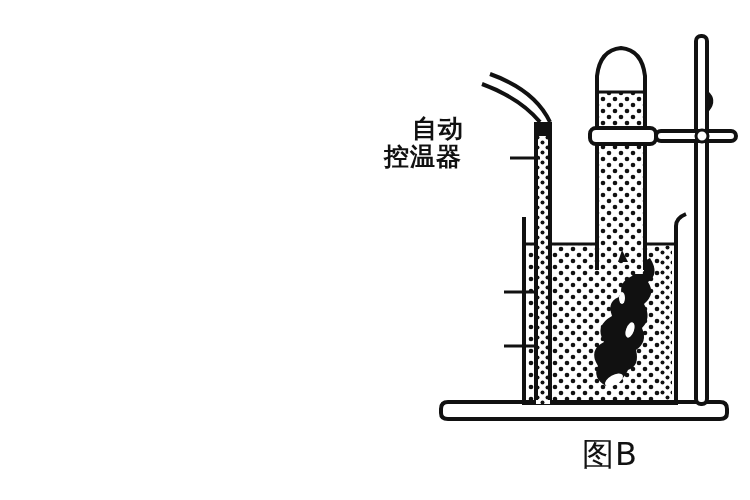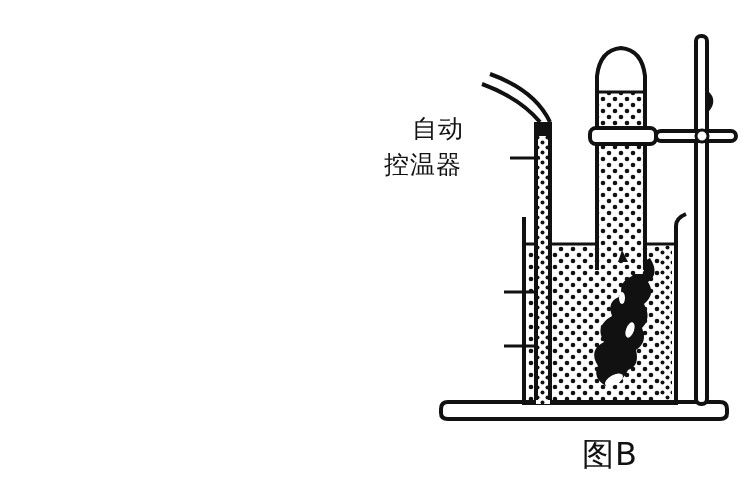--- a/index.html
+++ b/index.html
@@ -1,22 +1,22 @@
 <!DOCTYPE html>
 <html><head>
   <meta charset="utf-8">
   <style>
     html, body { margin: 0; padding: 0; background: #ffffff; }
     body { width: 750px; height: 500px; position: relative; overflow: hidden;
            font-family: "DejaVu Sans", sans-serif; }
     #stage { position: absolute; left: 0; top: 0; width: 750px; height: 500px; }
-    .label { position: absolute; color: #111; font-weight: normal; font-size: 25px;
+    .label { position: absolute; color: #111; font-weight: bold; font-size: 25px;
              letter-spacing: 1px; white-space: nowrap; line-height: 1; }
     #lbl-controller-1 { left: 412px; top: 116px; }
-    #lbl-controller-2 { left: 384px; top: 152px; }
+    #lbl-controller-2 { left: 384px; top: 144px; }
     #lbl-plant { left: 358px; top: 276px; }
     #lbl-solution { left: 321px; top: 330px; font-size: 24px; }
     #lbl-solution sub { font-size: 13px; vertical-align: -2px; }
     #lbl-figure { left: 582px; top: 438px; font-weight: normal; font-size: 32px; }
   </style>
 </head>
 <body>
 
 <div id="stage">
   <svg width="750" height="500" viewBox="0 0 750 500" xmlns="http://www.w3.org/2000/svg">

